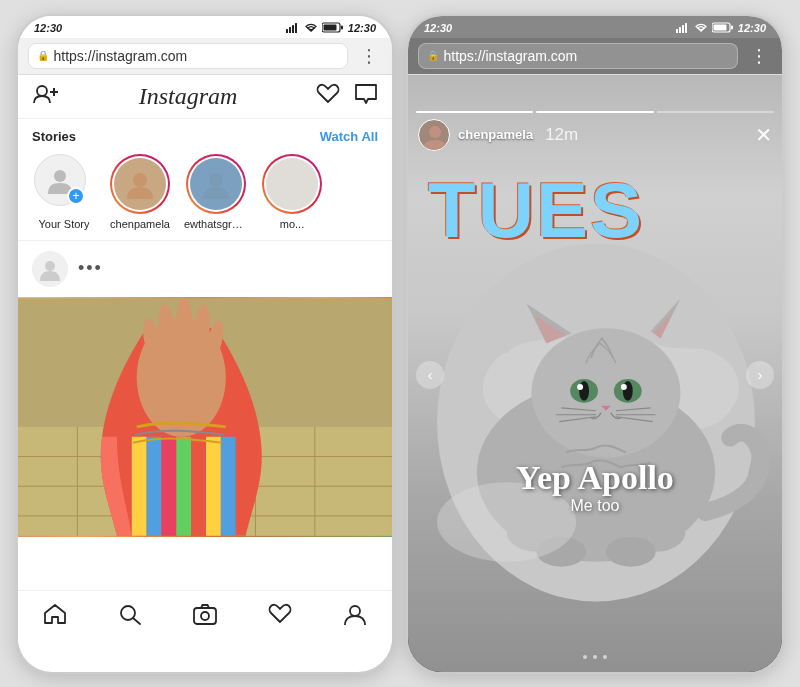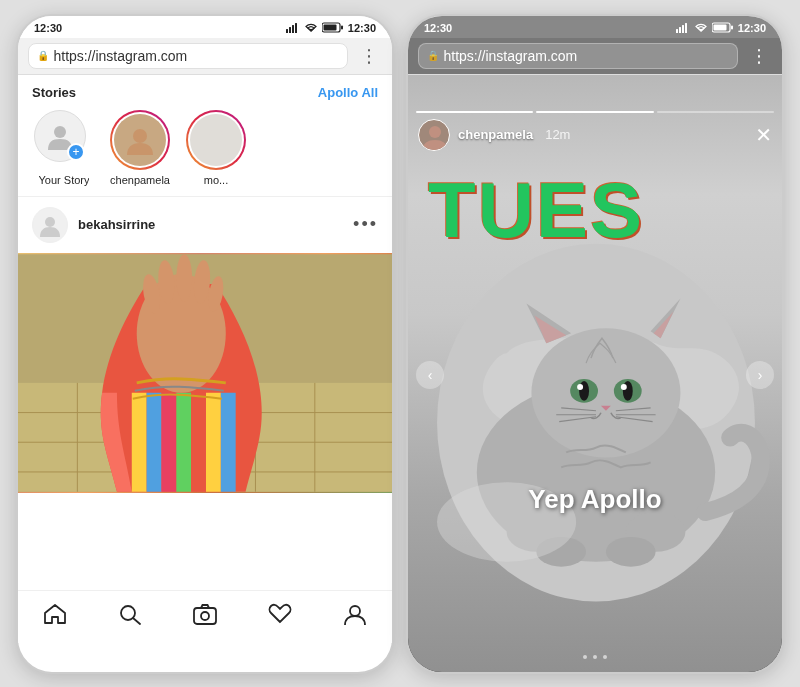--- a/index.html
+++ b/index.html
@@ -40,20 +40,21 @@
     
     .status-bar {
       display: flex;
       justify-content: space-between;
       align-items: center;
       padding: 6px 16px 4px 16px;
       background: #fff;
       font-size: 11px;
       font-weight: 600;
       color: #222;
+      font-style: italic;
     }
     .status-bar-right {
       display: flex;
       align-items: center;
       gap: 4px;
     }
     .status-bar-right svg {
       display: inline-block;
     }
 
@@ -333,55 +334,56 @@
       overflow: hidden;
       border: 1.5px solid #fff;
     }
     .story-username {
       font-size: 13px;
       font-weight: 600;
       color: #fff;
       text-shadow: 0 1px 2px rgba(0,0,0,0.5);
     }
     .story-time {
-      font-size: 13px;
+      font-size: 17px;
       color: rgba(255,255,255,0.8);
       margin-left: 4px;
     }
     .story-close {
       margin-left: auto;
       font-size: 20px;
       color: #fff;
       cursor: pointer;
     }
     .story-tues-text {
       position: absolute;
       top: 90px;
       left: 20px;
       font-size: 78px;
       font-weight: 900;
-      color: #22c55e;
+      color: #7dd3fc;
       text-shadow: 2px 2px 0 #c0502a, -1px -1px 0 #d06030;
       letter-spacing: 2px;
       z-index: 10;
       font-family: 'Arial Black', sans-serif;
     }
     .story-caption {
       position: absolute;
       bottom: 160px;
       left: 0;
       right: 0;
       text-align: center;
       z-index: 10;
     }
     .story-caption-main {
-      font-size: 26px;
+      font-size: 34px;
       font-weight: 700;
       color: #fff;
       text-shadow: 1px 1px 4px rgba(0,0,0,0.6);
+      font-family: Liberation Serif, serif;
     }
     .story-caption-sub {
       font-size: 16px;
       color: #fff;
       text-shadow: 1px 1px 4px rgba(0,0,0,0.6);
     }
     .story-nav-left {
       position: absolute;
       left: 8px;
       top: 50%;
@@ -486,24 +488,47 @@
     <div class="browser-bar">
       <div class="browser-url-wrap">
         <span class="lock-icon">🔒</span>
         <span class="browser-url">https://instagram.com</span>
       </div>
       <span class="dots-menu">⋮</span>
     </div>
 
     <div class="ig-app">
 
+      <div class="ig-topnav">
+        <span class="ig-topnav-left">
+          <svg width="28" height="22" viewBox="0 0 28 22">
+            <circle cx="10" cy="8" r="5" fill="none" stroke="#262626" stroke-width="1.8"></circle>
+            <path d="M2 20 C2 15 5 13 10 13 C15 13 18 15 18 20" fill="none" stroke="#262626" stroke-width="1.8"></path>
+            <line x1="22" y1="5" x2="22" y2="13" stroke="#262626" stroke-width="2"></line>
+            <line x1="18" y1="9" x2="26" y2="9" stroke="#262626" stroke-width="2"></line>
+          </svg>
+        </span>
+        <span class="ig-logo">Instagram</span>
+        <div class="ig-topnav-right">
+          <span>
+            <svg width="24" height="22" viewBox="0 0 24 22">
+              <path d="M12 19 L3 10 C1 8 1 5 3 3 C5 1 8 1.5 10 4 L12 6 L14 4 C16 1.5 19 1 21 3 C23 5 23 8 21 10 Z" fill="none" stroke="#262626" stroke-width="1.8"></path>
+            </svg>
+          </span>
+          <span>
+            <svg width="24" height="22" viewBox="0 0 24 22">
+              <path d="M2 2 L22 2 L22 16 L14 16 L12 20 L10 16 L2 16 Z" fill="none" stroke="#262626" stroke-width="1.8" stroke-linejoin="round"></path>
+            </svg>
+          </span>
+        </div>
+      </div>
 
       <div class="stories-header">
         <span class="stories-title">Stories</span>
-        <span class="watch-all">Apollo All</span>
+        <span class="watch-all">Watch All</span>
       </div>
       <div class="stories-row">
 
         <div class="story-item">
           <div class="story-avatar-wrap">
             <div class="your-story-avatar">
               <svg width="28" height="28" viewBox="0 0 28 28">
                 <circle cx="14" cy="10" r="6" fill="#bbb"></circle>
                 <path d="M2 28 C2 20 6 17 14 17 C22 17 26 20 26 28" fill="#bbb"></path>
               </svg>
@@ -522,20 +547,35 @@
                     <circle cx="15" cy="11" r="7" fill="#c9956a"></circle>
                     <path d="M2 30 C2 22 7 18 15 18 C23 18 28 22 28 30" fill="#c9956a"></path>
                   </svg>
                 </div>
               </div>
             </div>
           </div>
           <span class="story-label">chenpamela</span>
         </div>
 
+        <div class="story-item">
+          <div class="story-avatar-wrap">
+            <div class="story-ring">
+              <div class="story-ring-inner">
+                <div class="story-avatar avatar-ewthatsgross">
+                  <svg width="30" height="30" viewBox="0 0 30 30">
+                    <circle cx="15" cy="11" r="7" fill="#7a9ab5"></circle>
+                    <path d="M2 30 C2 22 7 18 15 18 C23 18 28 22 28 30" fill="#7a9ab5"></path>
+                  </svg>
+                </div>
+              </div>
+            </div>
+          </div>
+          <span class="story-label">ewthatsgross</span>
+        </div>
 
 
         <div class="story-item">
           <div class="story-avatar-wrap">
             <div class="story-ring">
               <div class="story-ring-inner">
                 <div class="story-avatar avatar-more">
                   <svg width="30" height="30" viewBox="0 0 30 30">
                     <circle cx="15" cy="11" r="7" fill="#e0ddd8"></circle>
                     <path d="M2 30 C2 22 7 18 15 18 C23 18 28 22 28 30" fill="#e0ddd8"></path>
@@ -548,21 +588,20 @@
         </div>
       </div>
 
       <div class="feed-post-header">
         <div class="post-avatar">
           <svg width="24" height="24" viewBox="0 0 24 24">
             <circle cx="12" cy="9" r="5" fill="#ccc"></circle>
             <path d="M2 24 C2 17 6 14 12 14 C18 14 22 17 22 24" fill="#ccc"></path>
           </svg>
         </div>
-        <span class="post-username">bekahsirrine</span>
         <span class="post-more">•••</span>
       </div>
 
       <div class="post-image">
         <svg width="100%" height="240" viewBox="0 0 378 240">
 
           <rect width="378" height="240" fill="#b8a870"></rect>
 
           <rect x="0" y="130" width="378" height="110" fill="#c8b878"></rect>
           <line x1="0" y1="160" x2="378" y2="160" stroke="#a89050" stroke-width="1"></line>
@@ -734,20 +773,21 @@
           </div>
           <span class="story-username">chenpamela</span>
           <span class="story-time">12m</span>
           <span class="story-close">✕</span>
         </div>
 
         <div class="story-tues-text">TUES</div>
 
         <div class="story-caption">
           <div class="story-caption-main">Yep Apollo</div>
+          <div class="story-caption-sub">Me too</div>
         </div>
 
         <div class="story-nav-left">‹</div>
         <div class="story-nav-right">›</div>
 
         <div class="story-bottom-dots">
           <div class="story-dot"></div>
           <div class="story-dot"></div>
           <div class="story-dot"></div>
         </div>

